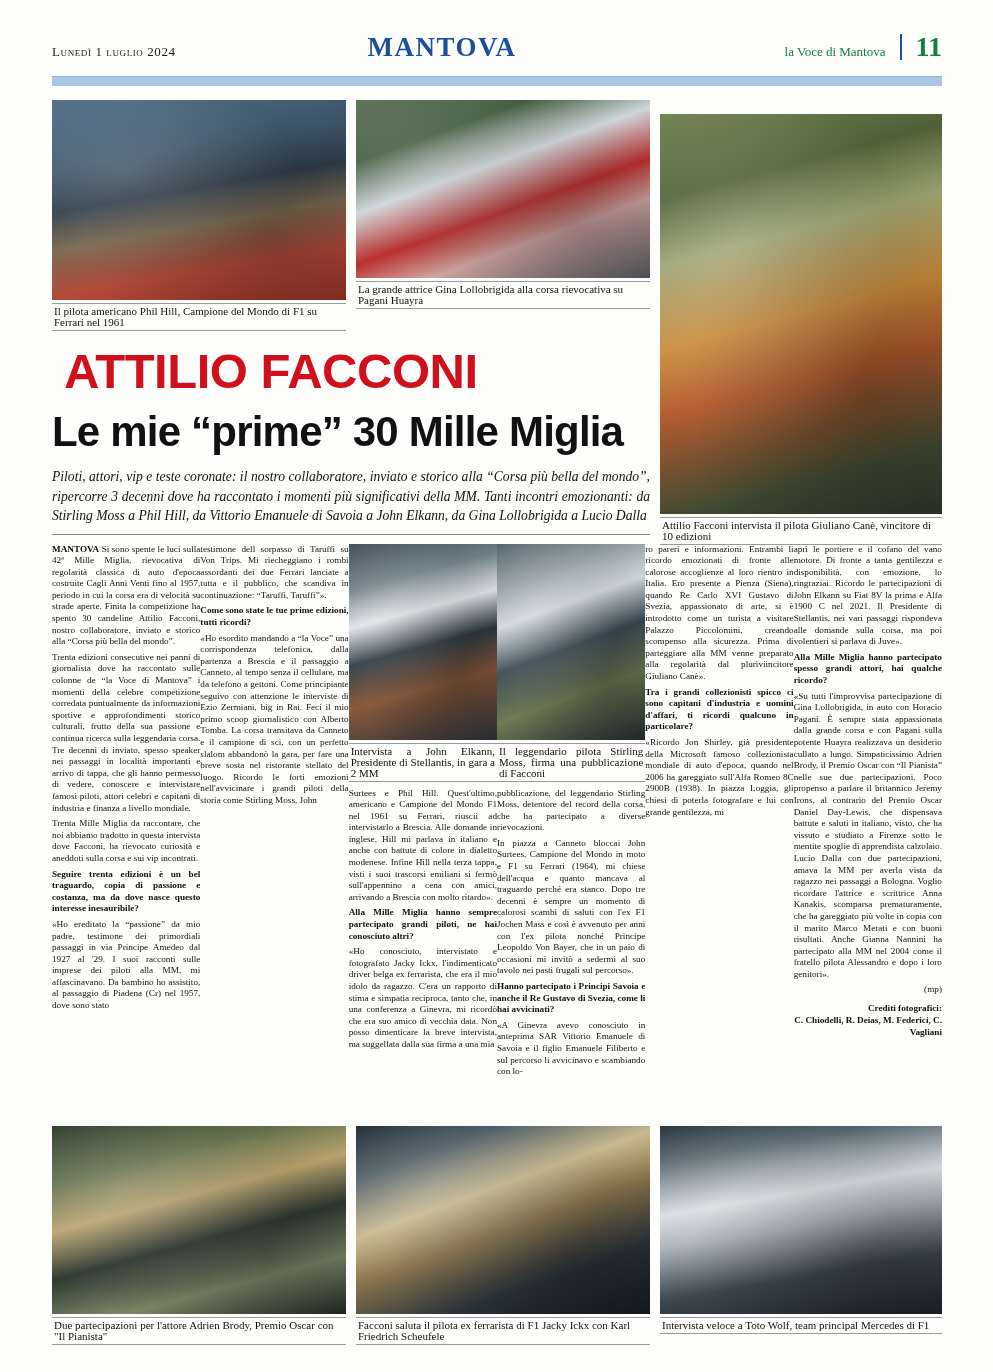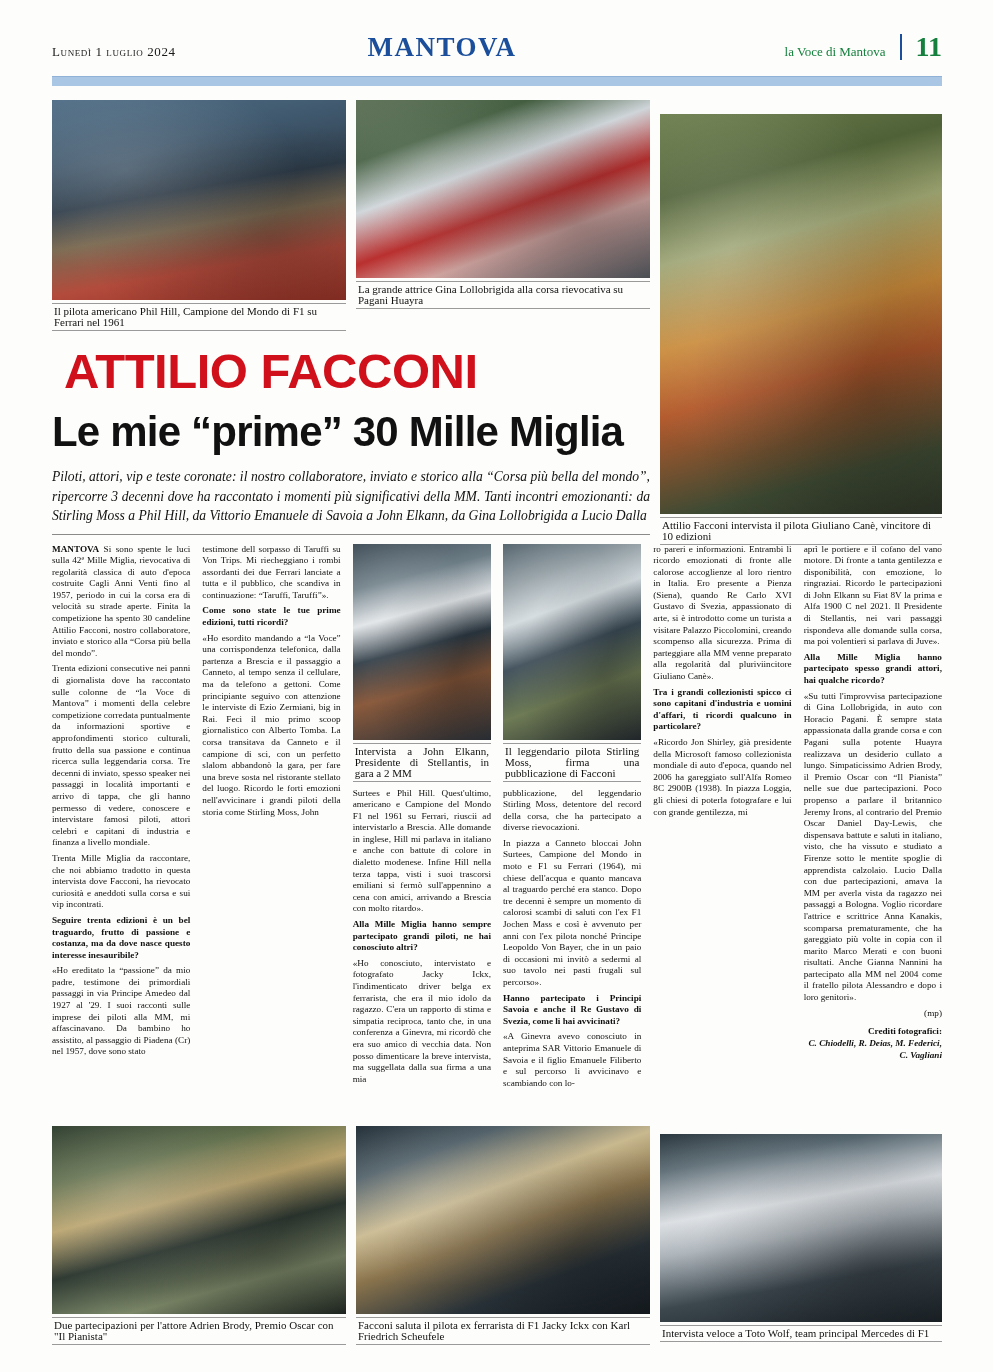--- a/index.html
+++ b/index.html
@@ -180,21 +180,20 @@
     position: absolute;
     right: 0;
     top: 84px;
     width: 282px;
   }
 
   
   .body {
     margin-top: 9px;
     display: flex;
-    gap: 12px;
   }
   .col {
     width: 208px;
     font-family: "Liberation Serif", serif;
     font-size: 9.2px;
     line-height: 11.6px;
     text-align: justify;
     color: #111;
   }
   .col p {
@@ -221,21 +220,21 @@
   }
 
   .credits {
     margin-top: 6px;
     font-size: 9.2px;
     line-height: 12px;
     text-align: right;
     font-family: "Liberation Serif", serif;
   }
   .credits .ct { font-weight: bold; }
-  .credits .cn { font-style: italic; font-weight: bold; }
+  .credits .cn { font-weight: bold; }
 
   
   .bottomrow {
     position: absolute;
     left: 0;
     bottom: 0;
     width: 890px;
     display: flex;
     gap: 10px;
   }
@@ -248,21 +247,21 @@
     height: 188px;
     background:
       linear-gradient(160deg, #1e2a33 0%, #4a5a63 18%, #c9b98f 38%, #89734c 54%, #2a343b 76%, #141a1f 100%);
   }
   .img-h {
     height: 188px;
     background:
       linear-gradient(170deg, #233038 0%, #55656e 16%, #d8dce0 38%, #a8b0b6 52%, #3c474e 74%, #1a2126 100%);
   }
   .bw { width: 294px; }
-  .bw3 { width: 282px; margin-top: 8px; }
+  .bw3 { width: 282px; }
 </style>
 </head>
 <body>
 
 <div class="page">
   <div class="inner">
 
     <div class="masthead">
       <div class="mh-date">Lunedì 1 luglio 2024</div>
       <div class="mh-center">MANTOVA</div>
@@ -295,21 +294,21 @@
       <h2 class="headline">Le mie “prime” 30 Mille Miglia</h2>
       <div class="standfirst">Piloti, attori, vip e teste coronate: il nostro collaboratore, inviato e storico alla “Corsa più bella del mondo”, ripercorre 3 decenni dove ha raccontato i momenti più significativi della MM. Tanti incontri emozionanti: da Stirling Moss a Phil Hill, da Vittorio Emanuele di Savoia a John Elkann, da Gina Lollobrigida a Lucio Dalla</div>
     </div>
 
     <div class="body">
 
       <div class="col">
         <p><span class="cityline">MANTOVA</span> <span>Si sono spente le luci sulla 42ª Mille Miglia, rievocativa di regolarità classica di auto d'epoca costruite Cagli Anni Venti fino al 1957, periodo in cui la corsa era di velocità su strade aperte. Finita la competizione ha spento 30 candeline Attilio Facconi, nostro collaboratore, inviato e storico alla “Corsa più bella del mondo”.</span></p>
         <p>Trenta edizioni consecutive nei panni di giornalista dove ha raccontato sulle colonne de “la Voce di Mantova” i momenti della celebre competizione corredata puntualmente da informazioni sportive e approfondimenti storico culturali, frutto della sua passione e continua ricerca sulla leggendaria corsa. Tre decenni di inviato, spesso speaker nei passaggi in località importanti e arrivo di tappa, che gli hanno permesso di vedere, conoscere e intervistare famosi piloti, attori celebri e capitani di industria e finanza a livello mondiale.</p>
         <p>Trenta Mille Miglia da raccontare, che noi abbiamo tradotto in questa intervista dove Facconi, ha rievocato curiosità e aneddoti sulla corsa e sui vip incontrati.</p>
-        <p class="b">Seguire trenta edizioni è un bel traguardo, frutto di passione e costanza, ma da dove nasce questo interesse inesauribile?</p>
+        <p class="b">Seguire trenta edizioni è un bel traguardo, copia di passione e costanza, ma da dove nasce questo interesse inesauribile?</p>
         <p>«Ho ereditato la “passione” da mio padre, testimone dei primordiali passaggi in via Principe Amedeo dal 1927 al '29. I suoi racconti sulle imprese dei piloti alla MM, mi affascinavano. Da bambino ho assistito, al passaggio di Piadena (Cr) nel 1957, dove sono stato</p>
       </div>
 
       <div class="col">
         <p>testimone dell sorpasso di Taruffi su Von Trips. Mi riecheggiano i rombi assordanti dei due Ferrari lanciate a tutta e il pubblico, che scandiva in continuazione: “Taruffi, Taruffi”».</p>
         <p class="b">Come sono state le tue prime edizioni, tutti ricordi?</p>
         <p>«Ho esordito mandando a “la Voce” una corrispondenza telefonica, dalla partenza a Brescia e il passaggio a Canneto, al tempo senza il cellulare, ma da telefono a gettoni. Come principiante seguivo con attenzione le interviste di Ezio Zermiani, big in Rai. Feci il mio primo scoop giornalistico con Alberto Tomba. La corsa transitava da Canneto e il campione di sci, con un perfetto slalom abbandonò la gara, per fare una breve sosta nel ristorante stellato del luogo. Ricordo le forti emozioni nell'avvicinare i grandi piloti della storia come Stirling Moss, John</p>
       </div>
 
       <div class="col">

